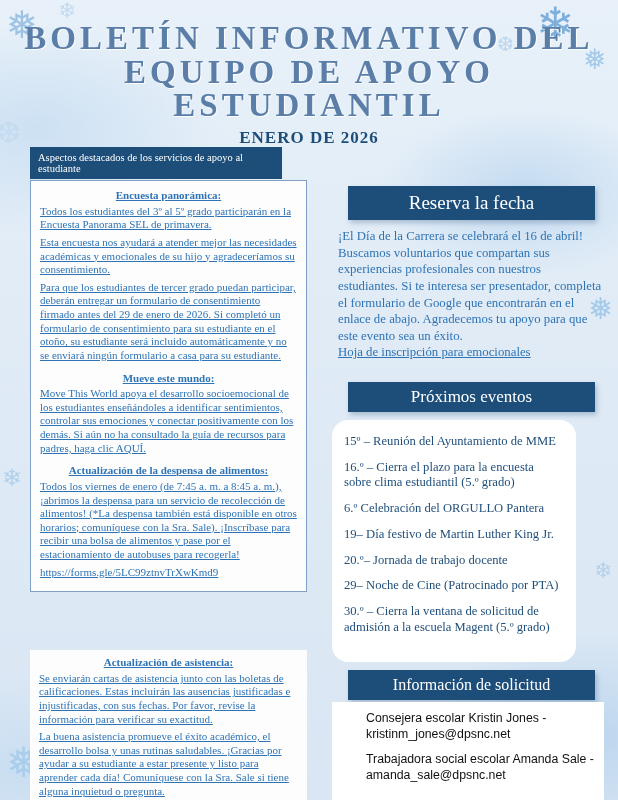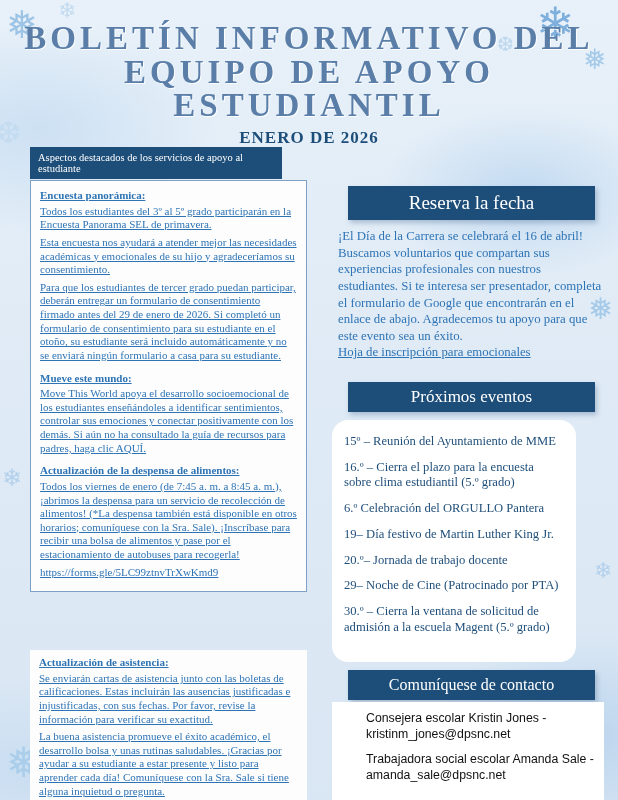--- a/index.html
+++ b/index.html
@@ -21,21 +21,21 @@
   .date { margin-top:5px; color:#1d4e79; font-size:17px; font-weight:bold; letter-spacing:1px; }
   .highlight-banner { position:absolute; left:30px; top:147px; width:252px; background:#1d4e79;
                       color:#fff; font-size:10.5px; padding:5px 8px; }
   .left-box { position:absolute; left:30px; width:277px; background:#fdfdfe; color:#2e74b5;
               font-size:11px; line-height:1.24; }
   .box1 { top:180px; border:1px solid #7da0c4; padding:8px 9px; }
   .box2 { top:650px; padding:6px 9px; min-height:146px; }
   .left-box p { margin-bottom:4px; text-decoration:underline; }
   .sec { margin-bottom:9px; }
   .sec:last-child { margin-bottom:0; }
-  .sec-heading { font-weight:bold; text-decoration:underline; margin-bottom:2px; }
+  .sec-heading { font-weight:bold; text-decoration:underline; margin-bottom:2px;text-align:center; }
   .banner { position:absolute; background:#1d4e79; color:#fff; text-align:center;
             box-shadow:2px 3px 5px rgba(70,100,140,0.35); }
   .reserve-banner { left:348px; top:186px; width:247px; height:34px; font-size:19px; line-height:34px; }
   .events-banner  { left:348px; top:382px; width:247px; height:30px; font-size:17px; line-height:30px; }
   .contact-banner { left:348px; top:670px; width:247px; height:30px; font-size:16px; line-height:30px; }
   .reserve-body { position:absolute; left:338px; top:228px; width:264px; color:#2e74b5;
                   font-size:12.8px; line-height:1.3; }
   .link, .inline-link { text-decoration:underline; cursor:pointer; }
   .events-box { position:absolute; left:332px; top:420px; width:244px; height:242px; background:#fff;
                 padding:14px 12px; color:#1f4e79; font-size:12.6px; line-height:1.25;border-radius:16px; }
@@ -109,19 +109,19 @@
   <div class="events-box">
     <p class="event">15º – Reunión del Ayuntamiento de MME</p>
     <p class="event">16.º – Cierra el plazo para la encuesta sobre clima estudiantil (5.º grado)</p>
     <p class="event">6.º Celebración del ORGULLO Pantera</p>
     <p class="event">19– Día festivo de Martin Luther King Jr.</p>
     <p class="event">20.º– Jornada de trabajo docente</p>
     <p class="event">29– Noche de Cine (Patrocinado por PTA)</p>
     <p class="event">30.º – Cierra la ventana de solicitud de admisión a la escuela Magent (5.º grado)</p>
   </div>
 
-  <div class="banner contact-banner">Comuníquese de contacto</div>
+  <div class="banner contact-banner">Información de solicitud</div>
   <div class="contact-box">
     <p class="contact-item">Consejera escolar Kristin Jones - kristinm_jones@dpsnc.net</p>
     <p class="contact-item">Trabajadora social escolar Amanda Sale - amanda_sale@dpsnc.net</p>
   </div>
 
 </div>
 
 </body></html>

